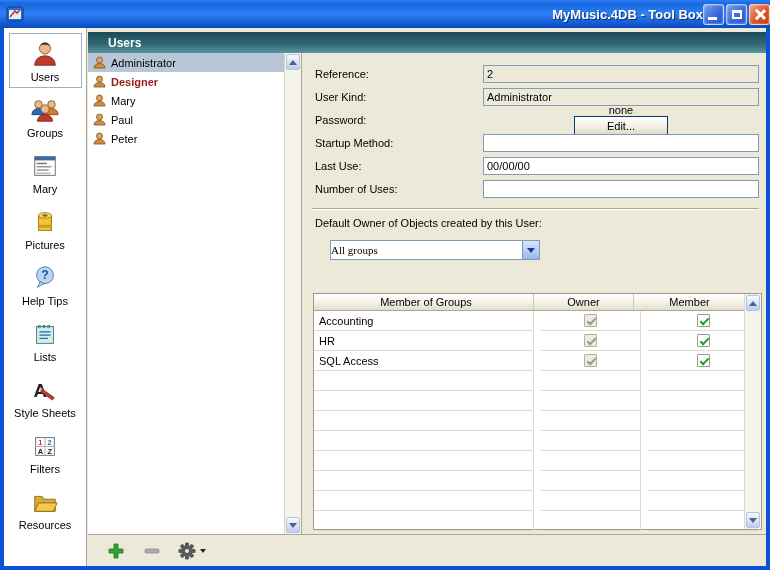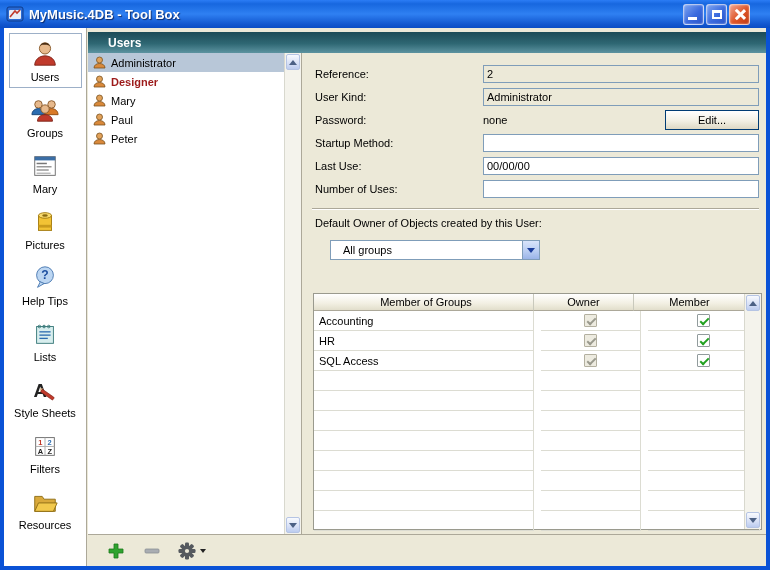--- a/index.html
+++ b/index.html
@@ -3,21 +3,21 @@
 <meta charset="utf-8">
 <style>
   * { margin:0; padding:0; box-sizing:border-box; }
   html,body { width:770px; height:570px; font-family:"Liberation Sans", sans-serif; font-size:11px; color:#000; }
   .window { position:absolute; inset:0; background:#0A52D6; }
 
   
   .titlebar {
     position:absolute; left:0; top:0; right:0; height:28px;
     background:linear-gradient(180deg,#2b7cf5 0%, #1767df 14%, #2f80f2 50%, #1257cf 86%, #0a4cc4 100%);
-    display:flex; align-items:center; padding:0 20px 0 6px;
+    display:flex; align-items:center; padding:0 0 0 6px;text-align:right;
   }
   .app-icon { width:18px; height:18px; margin-right:5px; display:inline-flex; }
   .title { color:#fff; font-weight:bold; font-size:13px; text-shadow:1px 1px 1px rgba(0,0,30,.6); flex:1; }
   .win-btns { display:flex; gap:2px; }
   .wbtn { width:21px; height:21px; border-radius:3px; border:1px solid rgba(255,255,255,.65);
           display:flex; align-items:center; justify-content:center; position:relative;
           background:linear-gradient(135deg,#7ea4f0 0%, #3a6ade 55%, #2a55c8 100%); box-shadow:inset 0 0 2px rgba(255,255,255,.6); }
   .wbtn.close { background:linear-gradient(135deg,#f2a48e 0%, #dd5326 55%, #c03a12 100%); }
   .glyph-min { position:absolute; left:4px; bottom:4px; width:9px; height:3px; background:#fff; }
   .glyph-max { width:10px; height:9px; border:2px solid #fff; border-top-width:3px; }
@@ -64,21 +64,21 @@
   .fvalue { flex:1; display:flex; align-items:center; }
   input.field { width:100%; height:18px; border:1px solid #7F9DB9; background:#fff; font:11px "Liberation Sans",sans-serif; padding:1px 3px; }
   input.field.ro { background:#ECE9D8; }
   .pw-row { justify-content:space-between; }
   .xp-btn { width:94px; height:20px; border:1px solid #003C74; border-radius:0;
             background:linear-gradient(180deg,#FFFFFF 0%, #F2F0E4 55%, #DDD8C4 100%);
             font:11px "Liberation Sans",sans-serif; text-align:center; line-height:18px; cursor:default; }
   .separator { margin:8px 7px 7px 10px; border-top:1px solid #ACA899; border-bottom:1px solid #FFFFFF; height:2px; }
   .owner-label { padding-left:13px; margin-top:3px; }
   .combo { margin:11px 0 0 28px; width:210px; height:20px; border:1px solid #7F9DB9; background:#fff; display:flex; align-items:center; position:relative; }
-  .combo-text { flex:1; padding-left:12px; }
+  .combo-text { flex:1; padding-left:0;font-family:Liberation Serif, serif; }
   .combo-btn { width:17px; height:100%; border-left:1px solid #7F9DB9;
                background:linear-gradient(180deg,#D9E4FA 0%, #B6CBF1 60%, #9AB4E8 100%);
                display:flex; align-items:center; justify-content:center; }
   .combo-btn .tri-down { border-top-color:#1C3E9C; }
 
   
   .gtable { position:absolute; left:11px; top:240px; width:449px; height:237px; background:#fff; border:1px solid #9A9A8E; }
   .g-head { display:flex; height:17px; }
   .g-hcell { background:linear-gradient(180deg,#FFFFFF 0%, #F2EFE2 60%, #E2DECB 100%);
              border-right:1px solid #C9C9BC; border-bottom:1px solid #ACA899;
@@ -311,21 +311,21 @@
 
       <div class="form-row">
         <span class="flabel">User Kind:</span>
         <span class="fvalue">
             <input class="field ro" readonly="" value="Administrator" style="">
           </span>
       </div>
 
       <div class="form-row pw-row">
         <span class="flabel">Password:</span>
-        <span class="fvalue" style="justify-content:space-between;">
+        <span class="fvalue" style="justify-content:space-between;flex-direction:column;">
           <span>none</span>
           <button class="xp-btn">Edit...</button>
         </span>
       </div>
 
       <div class="form-row">
         <span class="flabel">Startup Method:</span>
         <span class="fvalue">
             <input class="field" value="" style="">
           </span>

